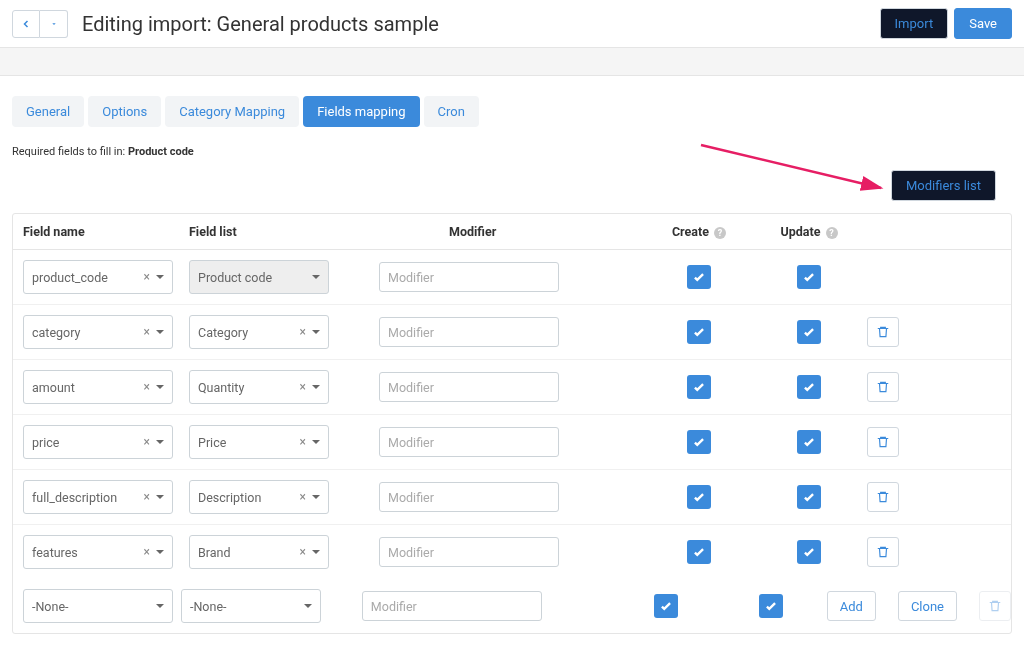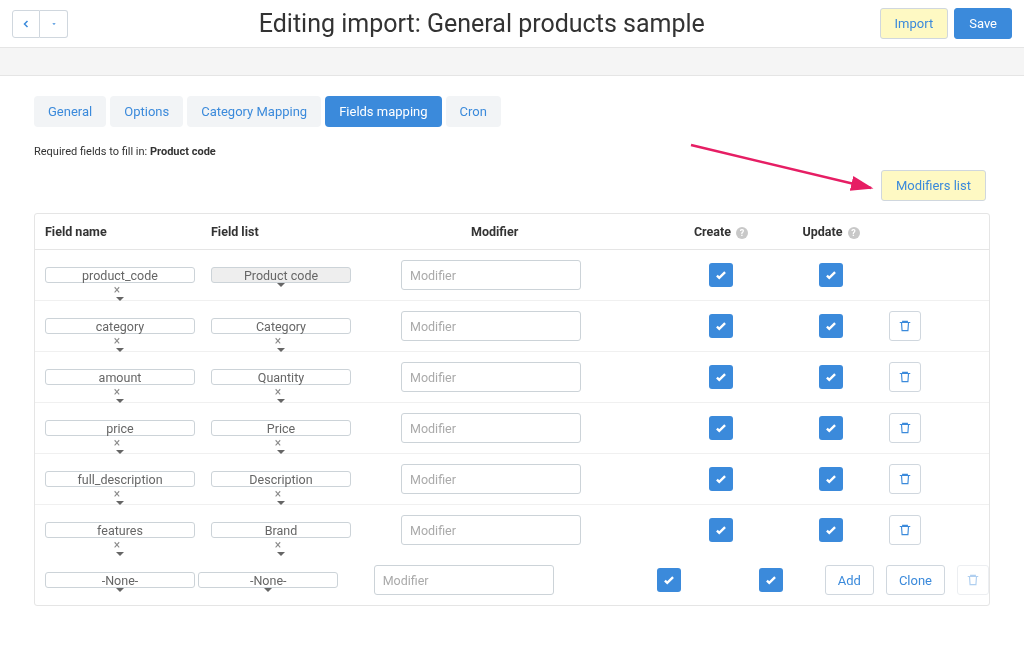--- a/index.html
+++ b/index.html
@@ -35,52 +35,51 @@
       color: #3b8adb;
     }
     .nav-btn:first-child {
       border-radius: 3px 0 0 3px;
     }
     .nav-btn:last-child {
       border-radius: 0 3px 3px 0;
       border-left: none;
     }
     .header h1 {
-      font-size: 25px;
+      font-size: 20px;
       font-weight: 400;
       color: #333;
-      margin-left: 16px;
+      margin-left: 6px;
       flex: 1;
-      text-align: center;
     }
     .header-actions {
       display: flex;
       gap: 6px;
     }
     .btn {
       border: 1px solid #d0d7de;
-      background: #fef9c3;
+      background: #0f172a;
       padding: 7px 14px;
       border-radius: 3px;
       cursor: pointer;
       font-size: 13px;
       color: #3b8adb;
     }
     .btn-primary {
       background: #3b8adb;
       border-color: #3b8adb;
       color: #ffffff;
     }
     .gray-strip {
       height: 28px;
       background: #f5f5f5;
       border-bottom: 1px solid #e5e5e5;
     }
     .content {
-      padding: 20px 34px;
+      padding: 20px 12px;
     }
     .tabs {
       display: flex;
       gap: 4px;
       margin-bottom: 18px;
     }
     .tab {
       padding: 8px 14px;
       border-radius: 4px;
       background: #f2f4f6;
@@ -97,21 +96,21 @@
       color: #333;
       margin-bottom: 12px;
     }
     .req-note b {
       font-weight: 700;
     }
     .modifiers-row {
       display: flex;
       justify-content: flex-end;
       align-items: center;
-      margin: 8px 4px 12px 0;
+      margin: 8px 16px 12px 0;
       position: relative;
     }
     .arrow {
       position: absolute;
       right: 100px;
       top: -30px;
       width: 200px;
       height: 55px;
       pointer-events: none;
     }
@@ -134,35 +133,34 @@
       border-bottom: 1px solid #f0f0f0;
     }
     .trow:last-child {
       border-bottom: none;
     }
     .col-name { width: 176px; padding-left: 10px; }
     .col-type { width: 190px; }
     .col-mod  { width: 260px; }
     .col-create { width: 120px; text-align: center; }
     .col-update { width: 100px; text-align: center; }
-    .col-actions { flex: 1; padding-left: 8px; display: flex; gap: 12px; }
+    .col-actions { flex: 1; padding-left: 8px; display: flex; gap: 22px; }
     .select-like {
       border: 1px solid #ccd3d8;
       border-radius: 3px;
-      height: 16px;
+      height: 34px;
       display: flex;
       align-items: center;
       padding: 0 8px;
       background: #fff;
       width: 150px;
       position: relative;
       font-size: 12.5px;
       color: #666;
       cursor: pointer;
-      flex-direction: column;
     }
     .select-like.disabled {
       background: #eeeeee;
       width: 140px;
     }
     .select-like .txt { flex: 1; }
     .select-like .clear {
       color: #888;
       font-size: 12px;
       margin-right: 6px;

